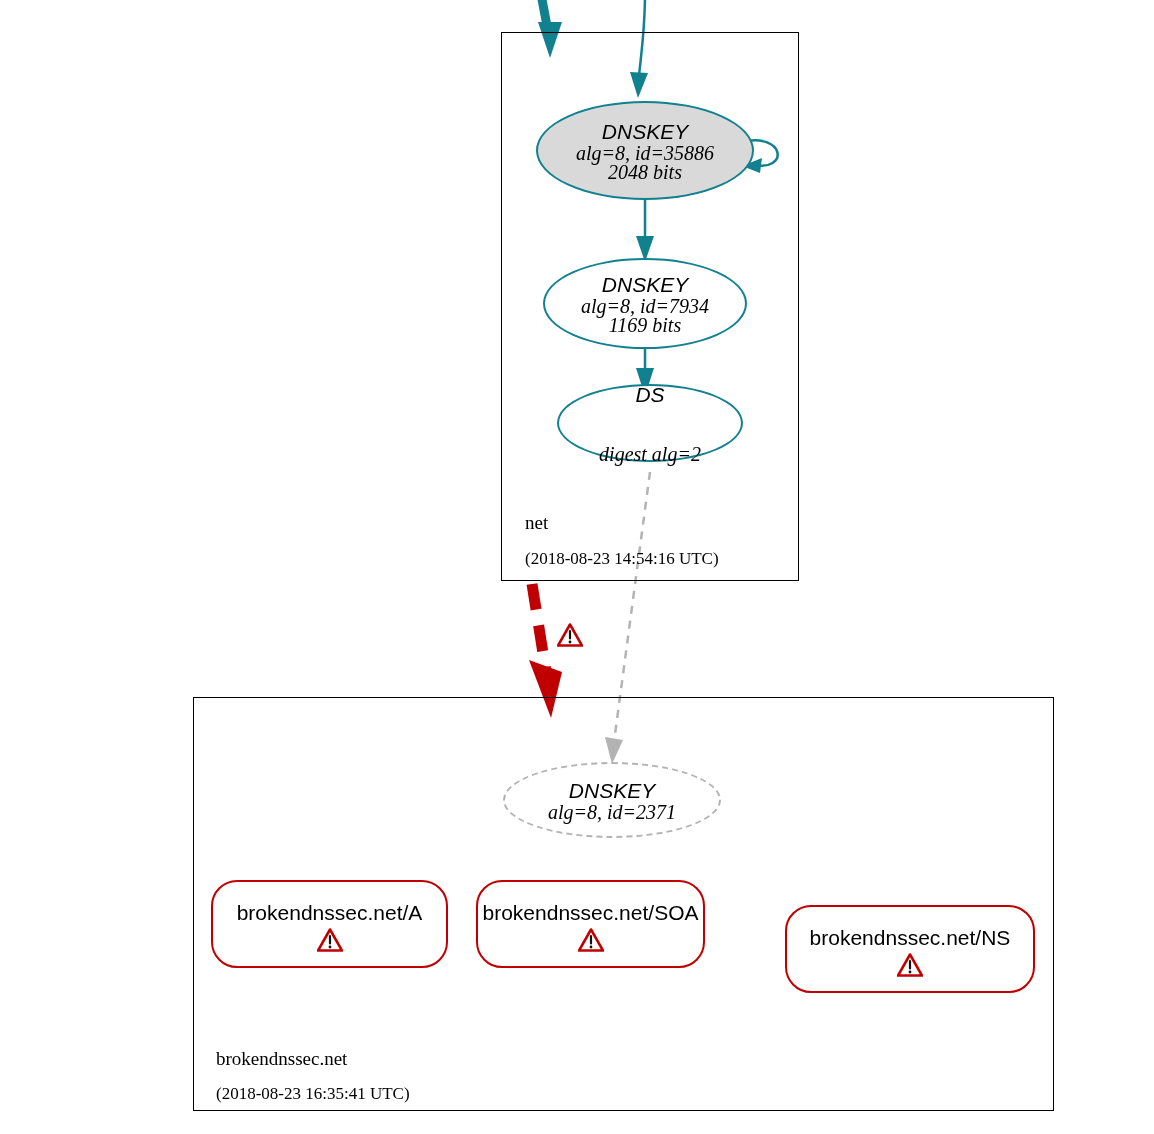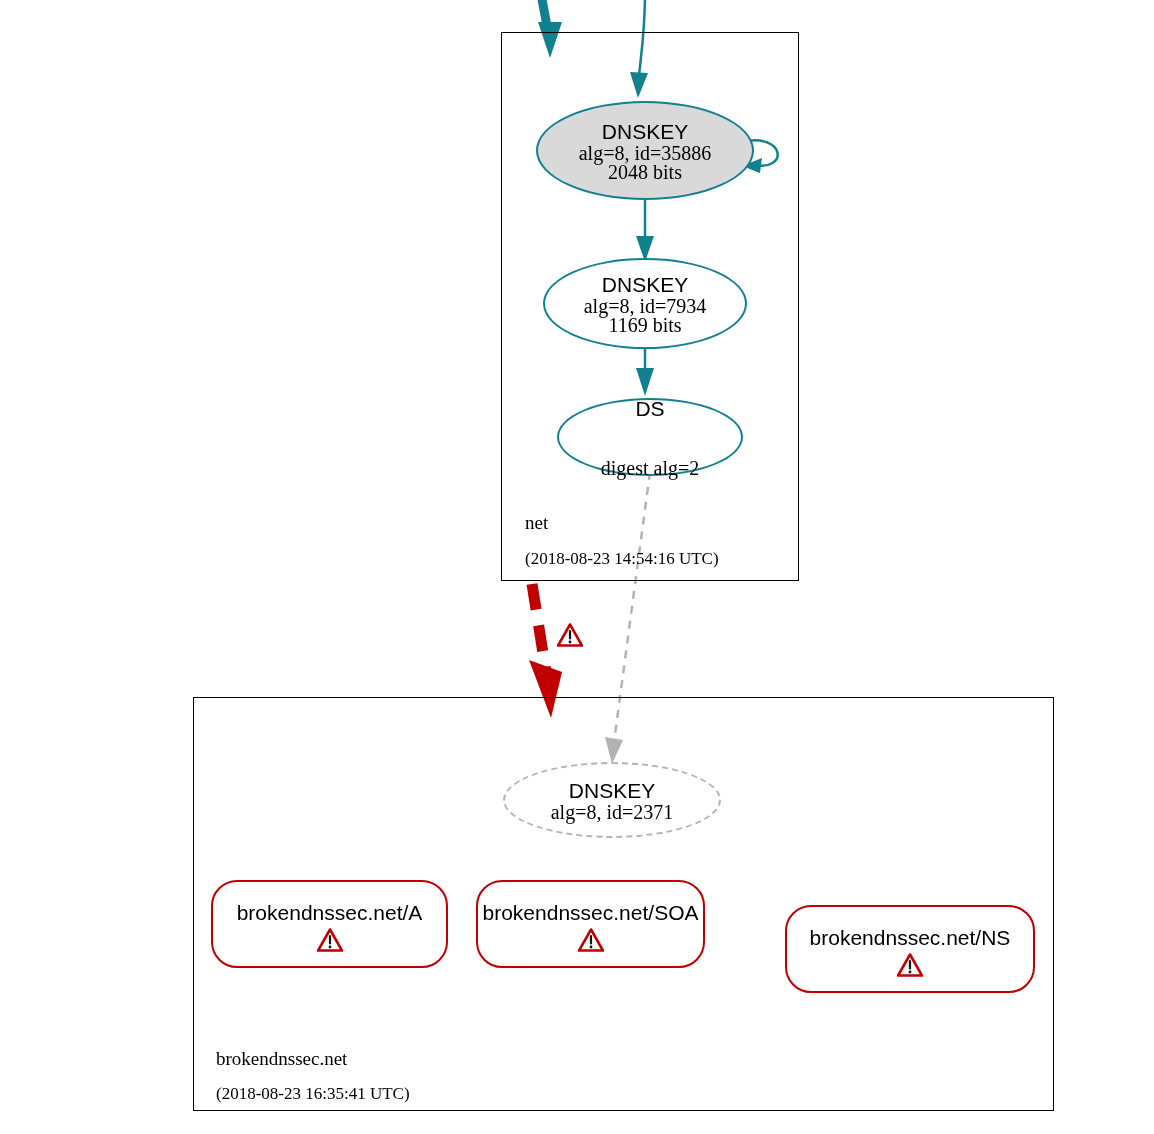--- a/index.html
+++ b/index.html
@@ -48,20 +48,21 @@
     position: absolute;
     display: flex;
     flex-direction: column;
     align-items: center;
     justify-content: center;
     box-sizing: border-box;
     text-align: center;
   }
   .ellipse {
     border-radius: 50%;
+    font-style: italic;
   }
   .node .title {
     font-family: "Liberation Sans", sans-serif;
     font-size: 21px;
     line-height: 24px;
     color: #000000;
   }
   .node .sub {
     font-family: "Liberation Serif", "DejaVu Serif", serif;
     font-size: 20px;
@@ -173,21 +174,21 @@
     <div class="sub">alg=8, id=35886</div>
     <div class="sub">2048 bits</div>
   </div>
 
   <div class="node ellipse key-plain" style="left:543px; top:258px; width:204px; height:91px;">
     <div class="title">DNSKEY</div>
     <div class="sub">alg=8, id=7934</div>
     <div class="sub">1169 bits</div>
   </div>
 
-  <div class="node ellipse key-plain" style="left:557px; top:398px; width:186px; height:78px;gap:38px;">
+  <div class="node ellipse key-plain" style="left:557px; top:384px; width:186px; height:78px;gap:38px;">
     <div class="title">DS</div>
     <div class="sub">digest alg=2</div>
   </div>
 
   <div class="warn" style="left:557px; top:623px;">
     <svg viewBox="0 0 26 24" width="26" height="24">
       <path d="M13,1.5 L25,22.5 L1,22.5 z" fill="#ffffff" stroke="#c00000" stroke-width="2.6" stroke-linejoin="round"></path>
       <path d="M13,8 L13,15.5" stroke="#111111" stroke-width="2.2" stroke-linecap="round"></path>
       <circle cx="13" cy="19" r="1.4" fill="#111111"></circle>
     </svg>

